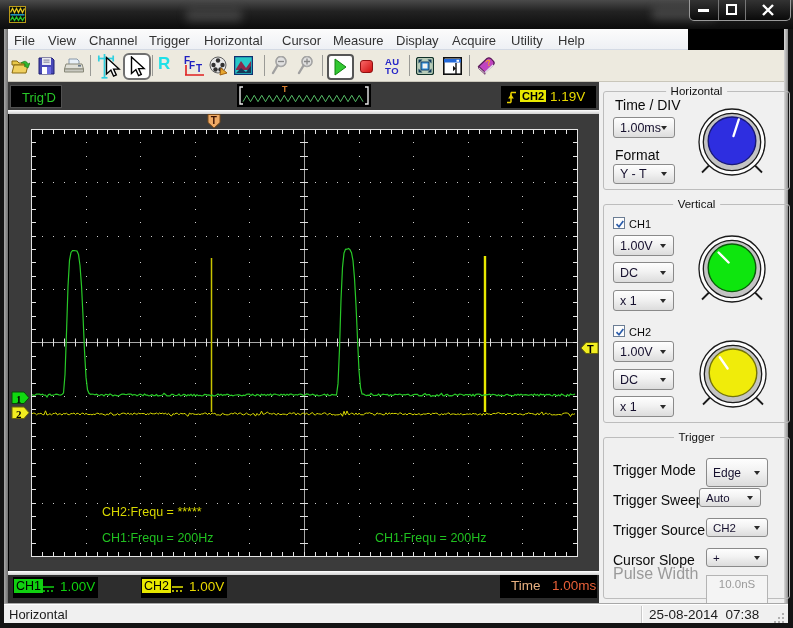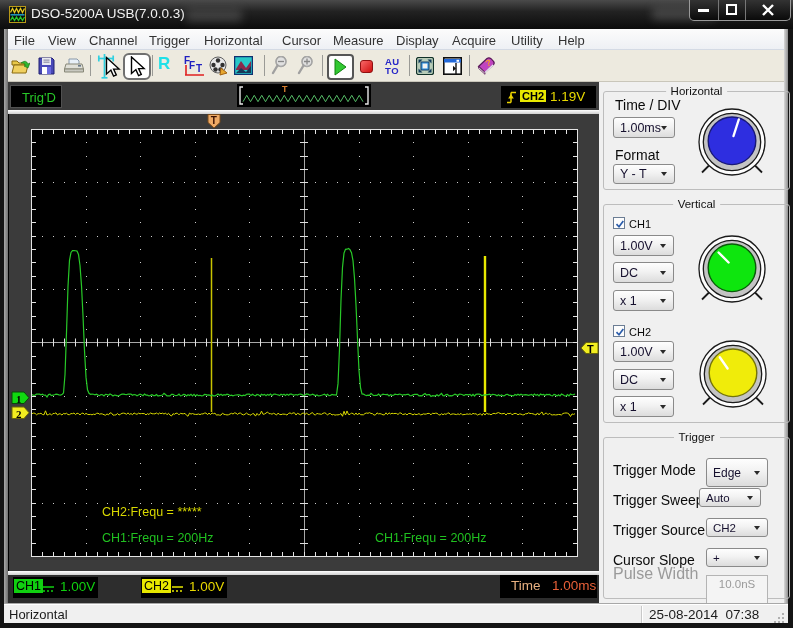--- a/index.html
+++ b/index.html
@@ -11,21 +11,21 @@
 #winbtns { left:689px; top:0px; width:102px; height:21px; border:1px solid #9a9a9a; border-top:none; border-radius:0 0 5px 5px; background:linear-gradient(#333,#0a0a0a); display:flex; }
 #winbtns .wb { height:100%; color:#fff; display:flex; align-items:center; justify-content:center; border-right:1px solid #777; }
 #winbtns .wb:last-child { border-right:none; }
 
 #frame-left { left:0; top:29px; width:4px; height:599px; background:#141414; }
 #frame-right { left:788px; top:29px; width:5px; height:599px; background:#141414; }
 #frame-bottom { left:0; top:623px; width:793px; height:5px; background:#141414; }
 #edge-left { left:4px; top:29px; width:4px; height:594px; background:linear-gradient(90deg,#a8a8a8,#6f6f6f); }
 #edge-right { left:784px; top:29px; width:4px; height:594px; background:linear-gradient(90deg,#d8d8d8,#909090); }
 
-#menubar { left:8px; top:29px; width:776px; height:21px; background:linear-gradient(#fcfcfc,#eef0f4); border-bottom:1px solid #d4dae4;padding-left:12px; }
+#menubar { left:8px; top:29px; width:680px; height:21px; background:linear-gradient(#fcfcfc,#eef0f4); border-bottom:1px solid #d4dae4;padding-left:12px; }
 .mi { position:absolute; top:4px; font-size:13px; color:#333; }
 
 #toolbar { left:8px; top:50px; width:776px; height:32px; background:#edeadf; border-bottom:1px solid #c9c6ba; }
 .tsep { position:absolute; top:5px; width:1px; height:21px; background:#9a9a96; }
 
 #trigstrip { left:8px; top:82px; width:591px; height:28px; background:#3b3b3b; }
 #hline1 { left:8px; top:110px; width:591px; height:4px; background:linear-gradient(#fff,#cfcfcf); }
 #scope { left:9px; top:114px; width:590px; height:457px; background:#3b3b3b; }
 #hline2 { left:8px; top:571px; width:591px; height:4px; background:linear-gradient(#fff,#cfcfcf); }
 #bottombar { left:8px; top:575px; width:591px; height:29px; background:#2d2d2d; }
@@ -46,21 +46,20 @@
 .cblabel { position:absolute; font-size:11px; color:#0a0a0a; }
 </style></head><body>
 
 <div class="abs" id="titlebar">
   <svg class="abs" style="left:9px;top:6px" width="17" height="17" viewBox="0 0 17 17">
     <rect x="0.5" y="0.5" width="16" height="16" fill="#08100a" stroke="#b89818"></rect>
     <polyline points="1.5,6.5 3.5,2.5 5.5,6.5 7.5,2.5 9.5,6.5 11.5,2.5 13.5,6.5 15.5,2.5" fill="none" stroke="#e8c820" stroke-width="1.3"></polyline>
     <rect x="1.5" y="8" width="14" height="1.6" fill="#2090b8"></rect>
     <polyline points="1.5,14.5 3.5,11 5.5,14.5 7.5,11 9.5,14.5 11.5,11 13.5,14.5 15.5,11" fill="none" stroke="#28c828" stroke-width="1.3"></polyline>
   </svg>
-  <div class="abs" id="title-text">DSO-5200A USB(7.0.0.3)</div>
   <div class="abs" style="left:186px;top:9px;width:56px;height:13px;background:rgba(130,130,130,0.35);filter:blur(4px);border-radius:4px"></div>
   <div class="abs" style="left:652px;top:8px;width:64px;height:12px;background:rgba(160,160,160,0.3);filter:blur(4px);border-radius:4px"></div>
   <div class="abs" id="winbtns">
     <div class="wb" style="width:29px">
         <svg width="12" height="12">
           <rect x="0" y="5" width="11" height="3" fill="#fff"></rect>
         </svg>
       </div>
     <div class="wb" style="width:28px">
         <svg width="12" height="12">

